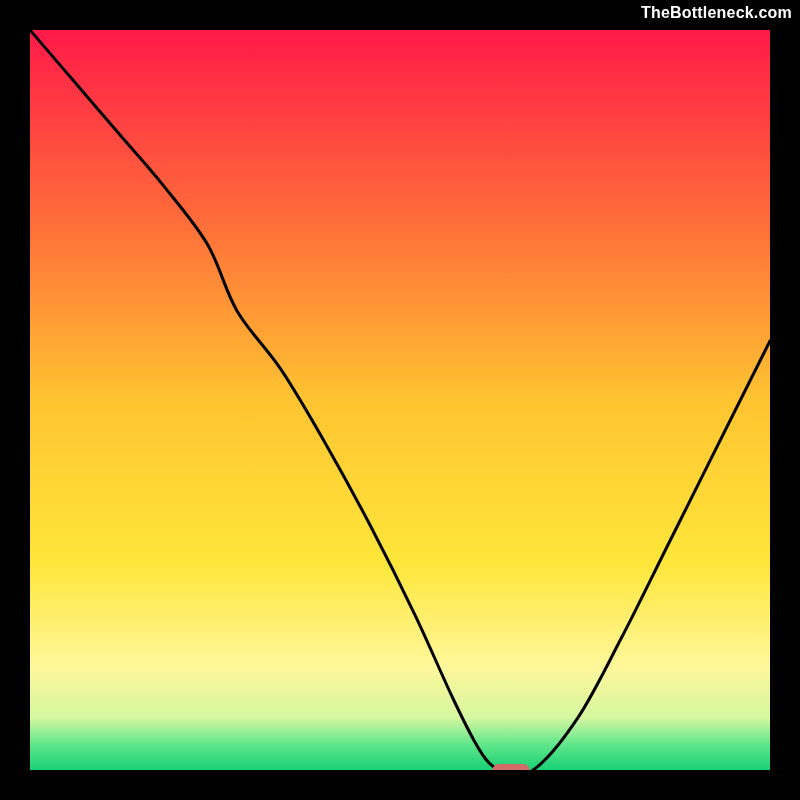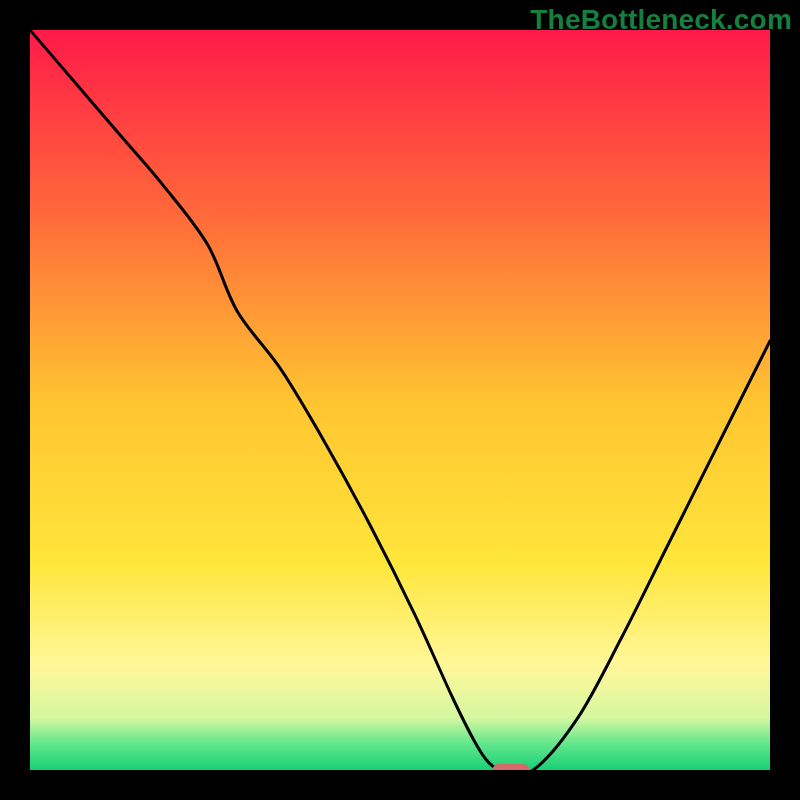--- a/index.html
+++ b/index.html
@@ -21,23 +21,23 @@
     left: 30px;
     top: 30px;
     width: 740px;
     height: 740px;
   }
   .watermark {
     position: absolute;
     top: 4px;
     right: 8px;
     font-family: Arial, Helvetica, sans-serif;
-    font-size: 28px;
+    font-size: 16px;
     font-weight: 600;
-    color: #15803d;
+    color: #ffffff;
     letter-spacing: 0.2px;
     user-select: none;
   }
   svg { display: block; }
 </style>
 </head>
 <body>
 
 <div class="frame">
 

